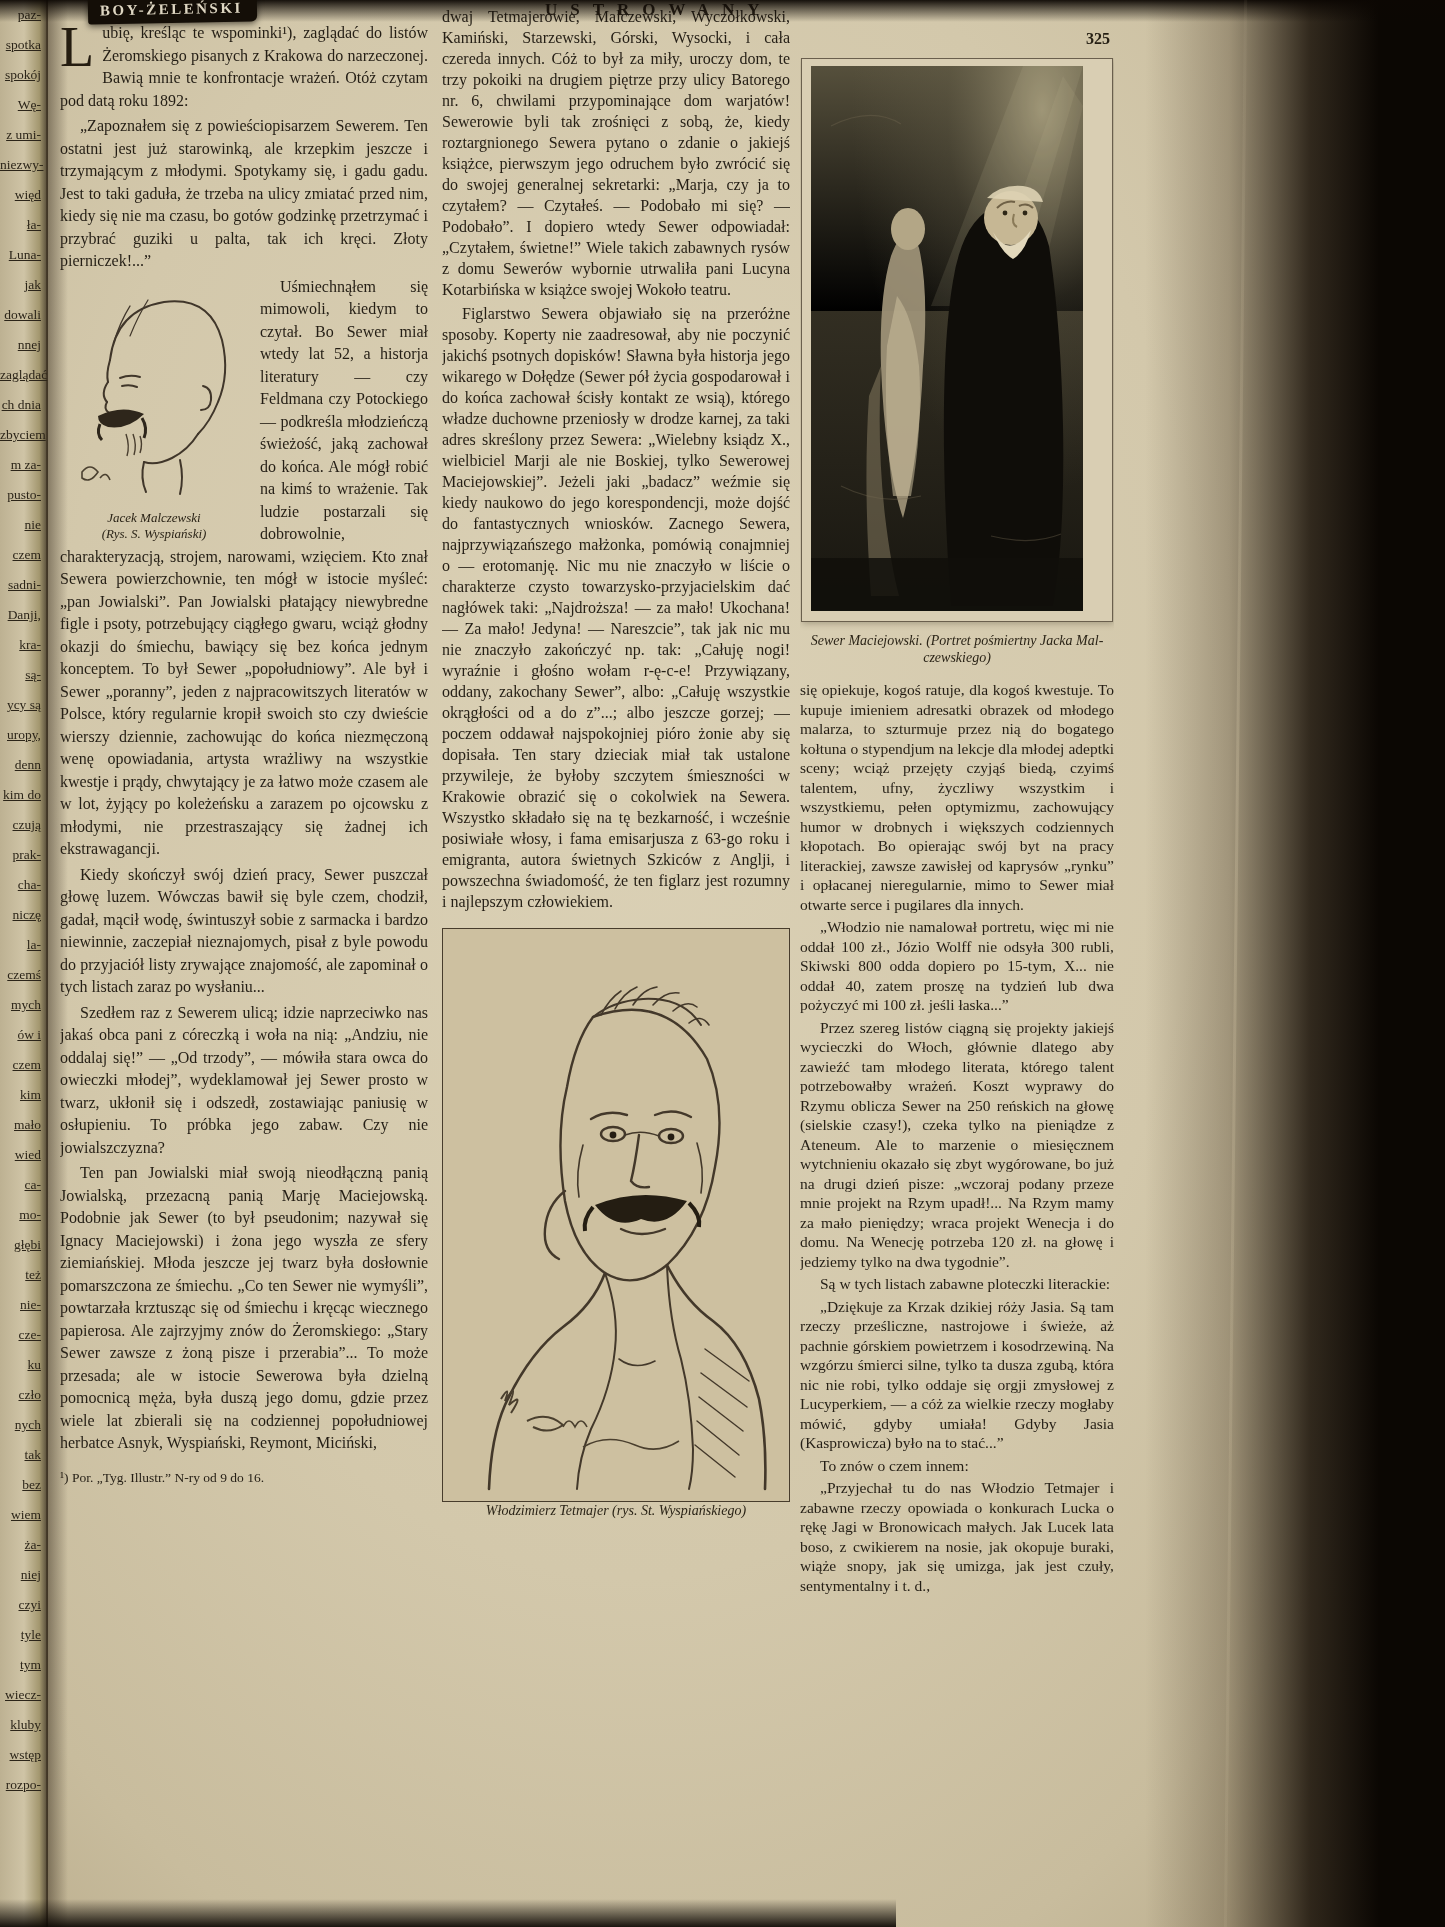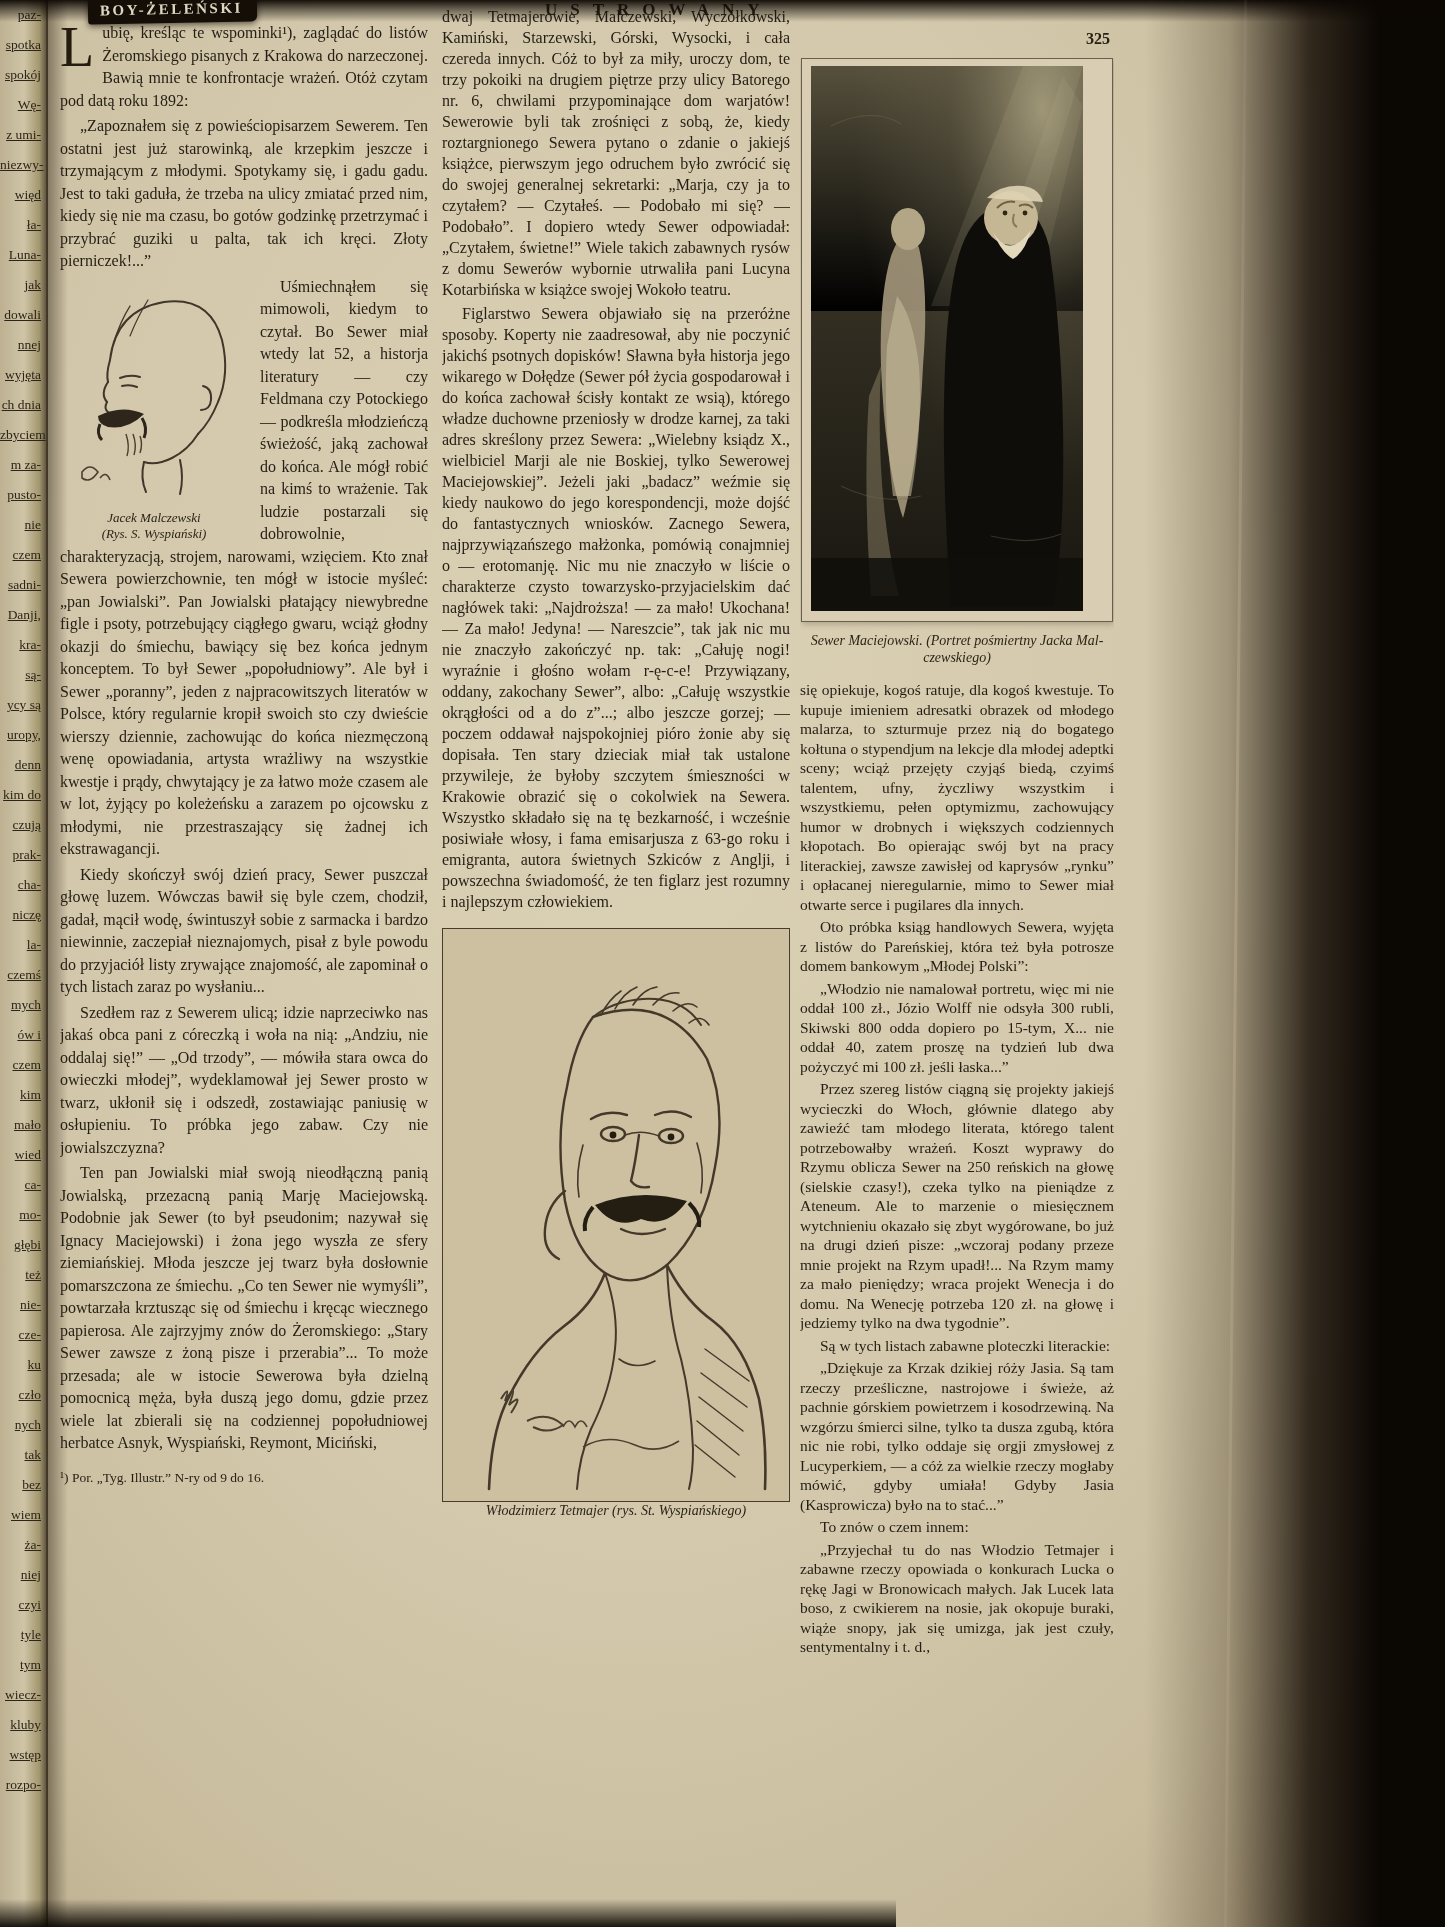--- a/index.html
+++ b/index.html
@@ -131,21 +131,21 @@
       <span class="frag">spokój</span>
       <span class="frag">Wę-</span>
       <span class="frag">z umi-</span>
       <span class="frag">niezwy-</span>
       <span class="frag">więd</span>
       <span class="frag">ła-</span>
       <span class="frag">Luna-</span>
       <span class="frag">jak</span>
       <span class="frag">dowali</span>
       <span class="frag">nnej</span>
-      <span class="frag">wyjęta</span>
+      <span class="frag">zaglądać</span>
       <span class="frag">ch dnia</span>
       <span class="frag">zbyciem</span>
       <span class="frag">m za-</span>
       <span class="frag">pusto-</span>
       <span class="frag">nie</span>
       <span class="frag">czem</span>
       <span class="frag">sadni-</span>
       <span class="frag">Danji,</span>
       <span class="frag">kra-</span>
       <span class="frag">są-</span>
@@ -340,21 +340,20 @@
           <path d="M180 470 Q220 480 250 468"></path>
         </g>
       </svg>
     </figure>
     <div class="fig-caption caption-col3">
       <div>Sewer Maciejowski. (Portret pośmiertny Jacka Mal-</div>
       <div>czewskiego)</div>
     </div>
 
     <p class="para noindent">się opiekuje, kogoś ratuje, dla kogoś kwestuje. To kupuje imieniem adresatki obrazek od młodego malarza, to szturmuje przez nią do bogatego kołtuna o stypendjum na lekcje dla młodej adeptki sceny; wciąż przejęty czyjąś biedą, czyimś talentem, ufny, życzliwy wszystkim i wszystkiemu, pełen optymizmu, zachowujący humor w drobnych i większych codziennych kłopotach. Bo opierając swój byt na pracy literackiej, zawsze zawisłej od kaprysów „rynku” i opłacanej nieregularnie, mimo to Sewer miał otwarte serce i pugilares dla innych.</p>
-    <p class="para">Oto próbka ksiąg handlowych Sewera, wyjęta z listów do Pareńskiej, która też była potrosze domem bankowym „Młodej Polski”:</p>
     <p class="para">„Włodzio nie namalował portretu, więc mi nie oddał 100 zł., Józio Wolff nie odsyła 300 rubli, Skiwski 800 odda dopiero po 15-tym, X... nie oddał 40, zatem proszę na tydzień lub dwa pożyczyć mi 100 zł. jeśli łaska...”</p>
     <p class="para">Przez szereg listów ciągną się projekty jakiejś wycieczki do Włoch, głównie dlatego aby zawieźć tam młodego literata, którego talent potrzebowałby wrażeń. Koszt wyprawy do Rzymu oblicza Sewer na 250 reńskich na głowę (sielskie czasy!), czeka tylko na pieniądze z Ateneum. Ale to marzenie o miesięcznem wytchnieniu okazało się zbyt wygórowane, bo już na drugi dzień pisze: „wczoraj podany przeze mnie projekt na Rzym upadł!... Na Rzym mamy za mało pieniędzy; wraca projekt Wenecja i do domu. Na Wenecję potrzeba 120 zł. na głowę i jedziemy tylko na dwa tygodnie”.</p>
     <p class="para">Są w tych listach zabawne ploteczki literackie:</p>
     <p class="para">„Dziękuje za Krzak dzikiej róży Jasia. Są tam rzeczy prześliczne, nastrojowe i świeże, aż pachnie górskiem powietrzem i kosodrzewiną. Na wzgórzu śmierci silne, tylko ta dusza zgubą, która nic nie robi, tylko oddaje się orgji zmysłowej z Lucyperkiem, — a cóż za wielkie rzeczy mogłaby mówić, gdyby umiała! Gdyby Jasia (Kasprowicza) było na to stać...”</p>
     <p class="para">To znów o czem innem:</p>
     <p class="para">„Przyjechał tu do nas Włodzio Tetmajer i zabawne rzeczy opowiada o konkurach Lucka o rękę Jagi w Bronowicach małych. Jak Lucek lata boso, z cwikierem na nosie, jak okopuje buraki, wiąże snopy, jak się umizga, jak jest czuły, sentymentalny i t. d.,</p>
   </div>
 
   <div class="top-shadow"></div>
   <div class="right-gutter"></div>

